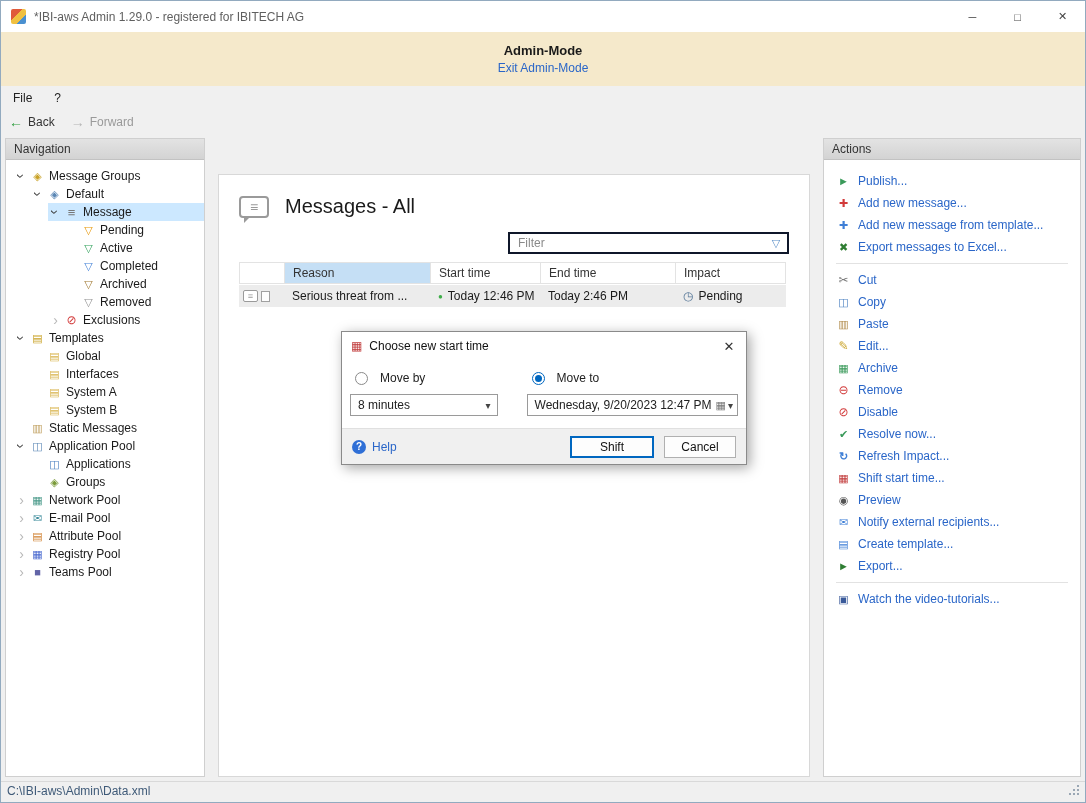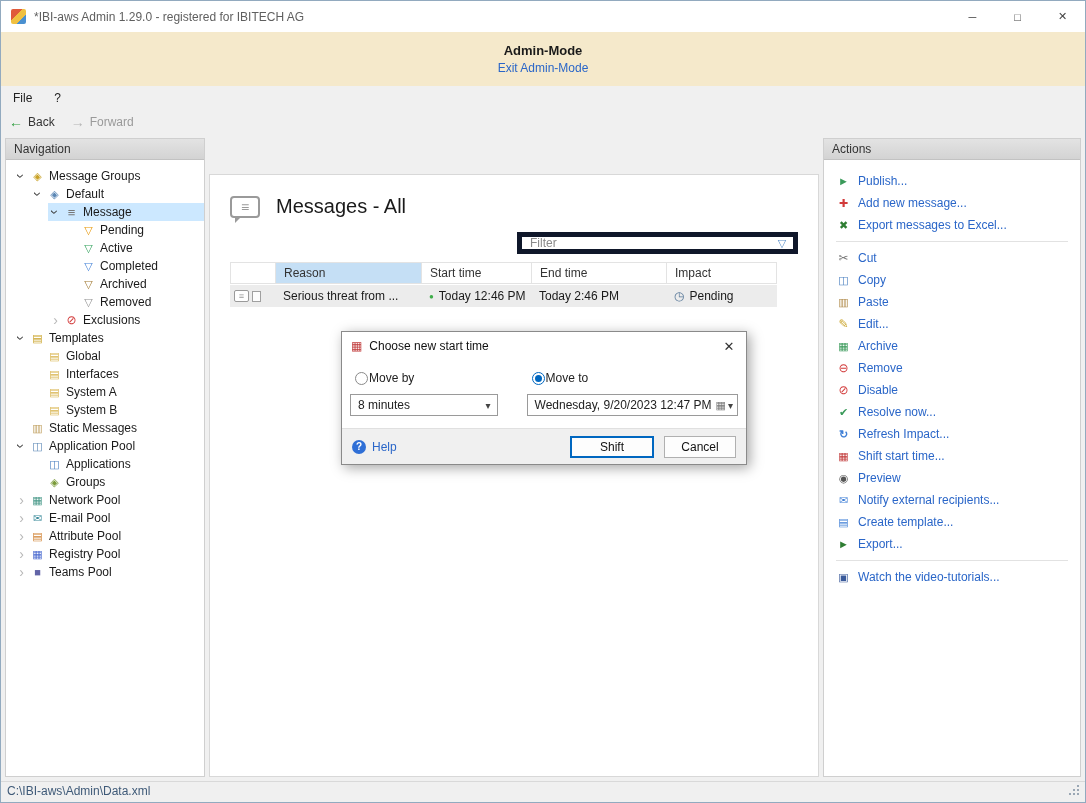--- a/index.html
+++ b/index.html
@@ -23,21 +23,21 @@
   .menu-item { color:#222; cursor:default; }
   .toolbar { height:24px; display:flex; align-items:center; padding-left:8px; gap:16px; flex:0 0 auto; }
   .tool-btn { display:flex; align-items:center; gap:5px; cursor:pointer; }
   .arrow { font-size:14px; font-weight:bold; line-height:1; }
   .arrow.back { color:#2e9e3e; }
   .arrow.fwd { color:#b5b5b5; }
   .tb-lbl { color:#333; }
   .tb-lbl.dim { color:#9a9a9a; }
 
   
-  .main { flex:1; display:flex; padding:4px; gap:4px; min-height:0; }
+  .main { flex:1; display:flex; padding:4px; gap:13px; min-height:0; }
   .panel { background:#fff; border:1px solid #cfcfcf; display:flex; flex-direction:column; }
   .nav-panel { width:200px; flex:0 0 auto; }
   .actions-panel { width:258px; flex:0 0 auto; }
   .panel-header { height:21px; background:linear-gradient(#e3e3e3,#d3d3d3); border-bottom:1px solid #c2c2c2; display:flex; align-items:center; padding-left:8px; color:#333; flex:0 0 auto; }
 
   
   .tree { padding-top:7px; flex:1; overflow:hidden; }
   .tree-row { height:18px; display:flex; align-items:center; cursor:pointer; white-space:nowrap; }
   .tree-row.selected { background:#cce8ff; }
   .chev { width:15px; height:18px; display:inline-flex; align-items:center; justify-content:center; color:#3c3c3c; font-size:14px; flex:0 0 auto; }
@@ -100,21 +100,21 @@
   .card { height:100%; background:#fff; border:1px solid #d8d8d8; padding:20px 20px 0 20px; overflow:hidden; }
   .view-title-row { display:flex; align-items:center; gap:16px; }
   .bubble-icon { width:30px; height:22px; border:2px solid #9a9a9a; border-radius:4px; position:relative; display:inline-flex; align-items:center; justify-content:center; background:#fff; flex:0 0 auto; }
   .bubble-icon::before { content:"≡"; color:#9a9a9a; font-size:14px; line-height:1; }
   .bubble-icon::after { content:""; position:absolute; left:3px; bottom:-7px; border:3px solid transparent; border-top-color:#9a9a9a; border-left-color:#9a9a9a; }
   .bubble-icon.small { width:15px; height:12px; border-width:1px; border-radius:2px; }
   .bubble-icon.small::before { font-size:9px; }
   .bubble-icon.small::after { left:2px; bottom:-4px; border-width:2px; }
   .view-title { font-size:20px; color:#1a1a1a; }
   .filter-row { margin-top:14px; display:flex; justify-content:flex-end; }
-  .filter-box { width:281px; height:22px; border:5px solid #0f172a; display:flex; align-items:center; background:#fff; }
+  .filter-box { width:281px; height:22px; border:2px solid #0f172a; display:flex; align-items:center; background:#fff; }
   .filter-box input { flex:1; min-width:0; border:0; outline:0; padding:0 8px; font:inherit; color:#222; background:transparent; }
   .filter-box input::placeholder { color:#8a8a8a; }
   .funnel { width:22px; color:#5b8fc9; font-size:11px; text-align:center; cursor:pointer; }
 
   
   .mtable { margin-top:8px; width:547px; }
   .thead { display:flex; height:22px; border:1px solid #e3e3e3; background:#fff; }
   .th { display:flex; align-items:center; padding-left:8px; border-right:1px solid #e3e3e3; color:#333; cursor:pointer; }
   .th.sorted { background:#c5dff5; }
   .c0{width:45px} .c1{width:146px} .c2{width:110px} .c3{width:135px} .c4{width:109px;border-right:0}
@@ -134,21 +134,21 @@
 
   
   .dialog { position:absolute; left:340px; top:330px; width:406px; background:#fff; border:1px solid #8a8a8a; box-shadow:3px 3px 12px rgba(0,0,0,.35); display:flex; flex-direction:column; z-index:10; }
   .dlg-title { height:28px; display:flex; align-items:center; padding:0 0 0 9px; }
   .cal-glyph { color:#c03a3a; font-size:12px; margin-right:7px; }
   .dlg-title-text { color:#111; flex:1; }
   .dlg-close { width:34px; height:28px; display:flex; align-items:center; justify-content:center; font-size:13px; color:#333; cursor:pointer; }
   .dlg-body { display:flex; padding:2px 8px 12px 8px; }
   .dlg-col.left { width:168px; margin-right:20px; display:flex; flex-direction:column; }
   .dlg-col.right { flex:1; display:flex; flex-direction:column; }
-  .radio-row { display:flex; align-items:center; gap:1px; height:20px; margin:6px 0 6px 5px; cursor:pointer; }
+  .radio-row { display:flex; align-items:center; gap:12px; height:20px; margin:6px 0 6px 5px; cursor:pointer; }
   .radio { width:13px; height:13px; border:1px solid #8a8a8a; border-radius:50%; background:#fff; position:relative; flex:0 0 auto; }
   .radio.checked { border-color:#0067c0; }
   .radio.checked::after { content:""; position:absolute; inset:2px; background:#0067c0; border-radius:50%; }
   .combo, .datefield { height:22px; border:1px solid #9a9a9a; background:#fff; display:flex; align-items:center; padding-left:7px; cursor:pointer; white-space:nowrap; }
   .combo { width:148px; }
   .combo-arrow { margin-left:auto; width:18px; text-align:center; color:#444; font-size:10px; }
   .datefield { width:100%; overflow:hidden; }
   .date-btn { margin-left:auto; display:flex; align-items:center; gap:2px; padding:0 4px; color:#444; font-size:10px; }
   .mini-cal { color:#777; font-size:11px; }
   .dlg-footer { height:36px; background:#f0f0f0; border-top:1px solid #e0e0e0; display:flex; align-items:center; padding:0 10px; }
@@ -364,20 +364,24 @@
       <div class="actions-body">
         <div>
 
         <div class="action-item">
               <span class="ic ic-publish"></span>
               <span class="lbl">Publish...</span>
             </div>
             <div class="action-item">
               <span class="ic ic-add-message"></span>
               <span class="lbl">Add new message...</span>
+            </div>
+            <div class="action-item">
+              <span class="ic ic-add-message-template"></span>
+              <span class="lbl">Add new message from template...</span>
             </div>
             <div class="action-item">
               <span class="ic ic-excel-export"></span>
               <span class="lbl">Export messages to Excel...</span>
             </div>
           </div>
         <div class="sep"></div>
         <div>
 
         <div class="action-item">

